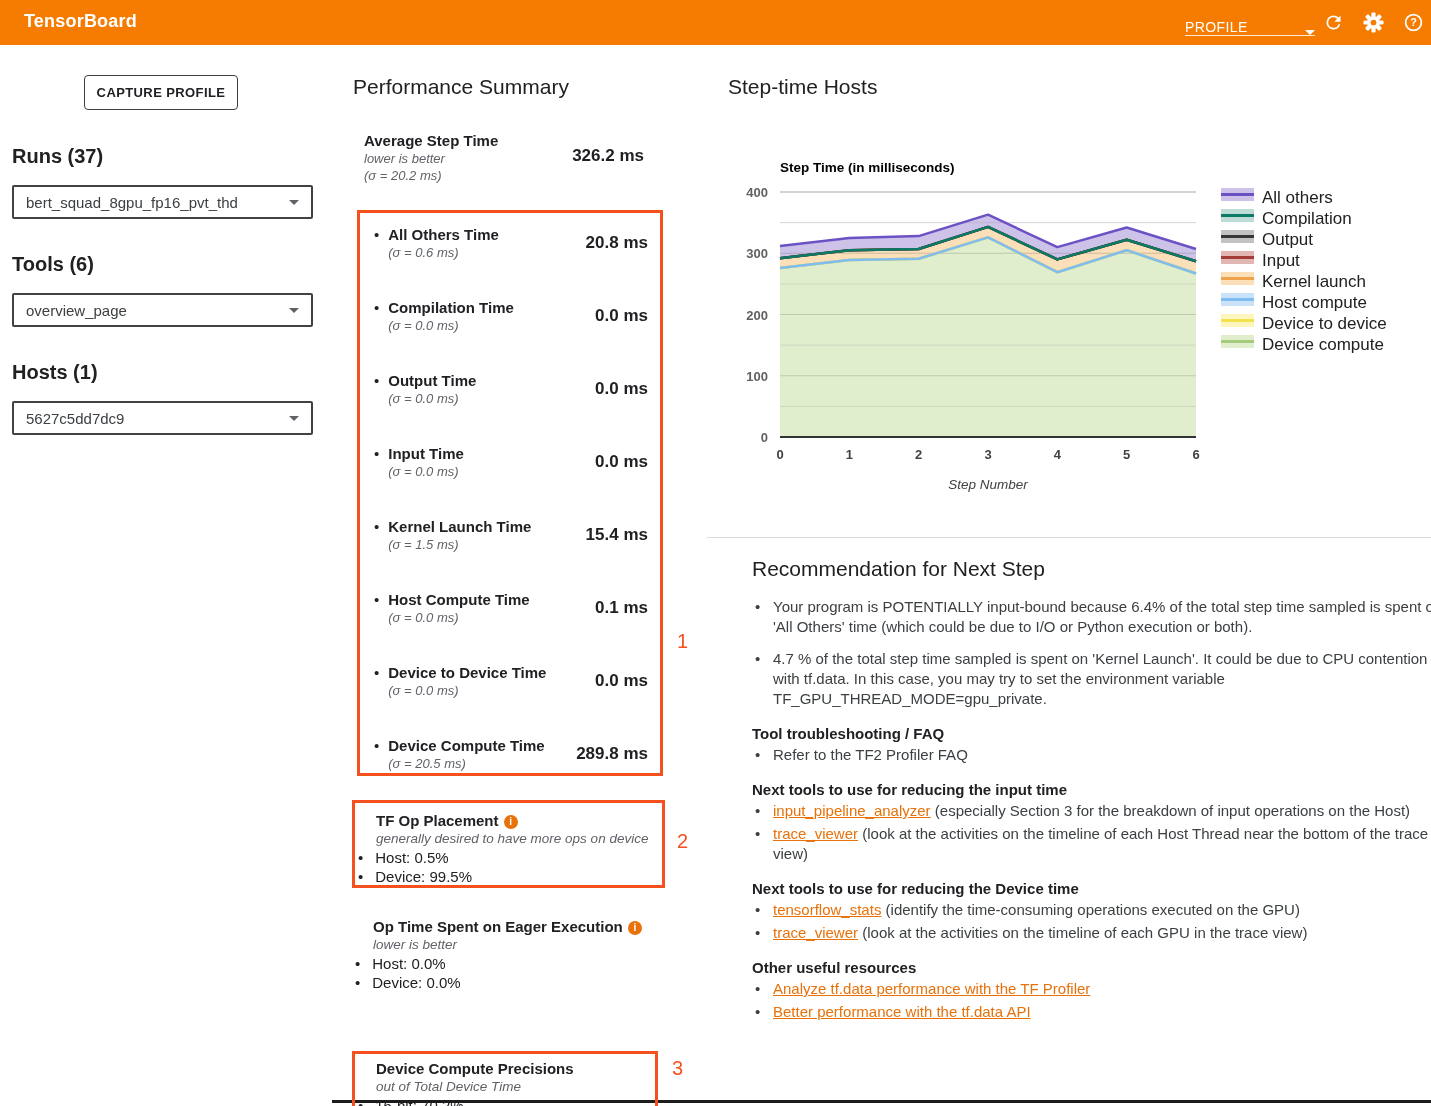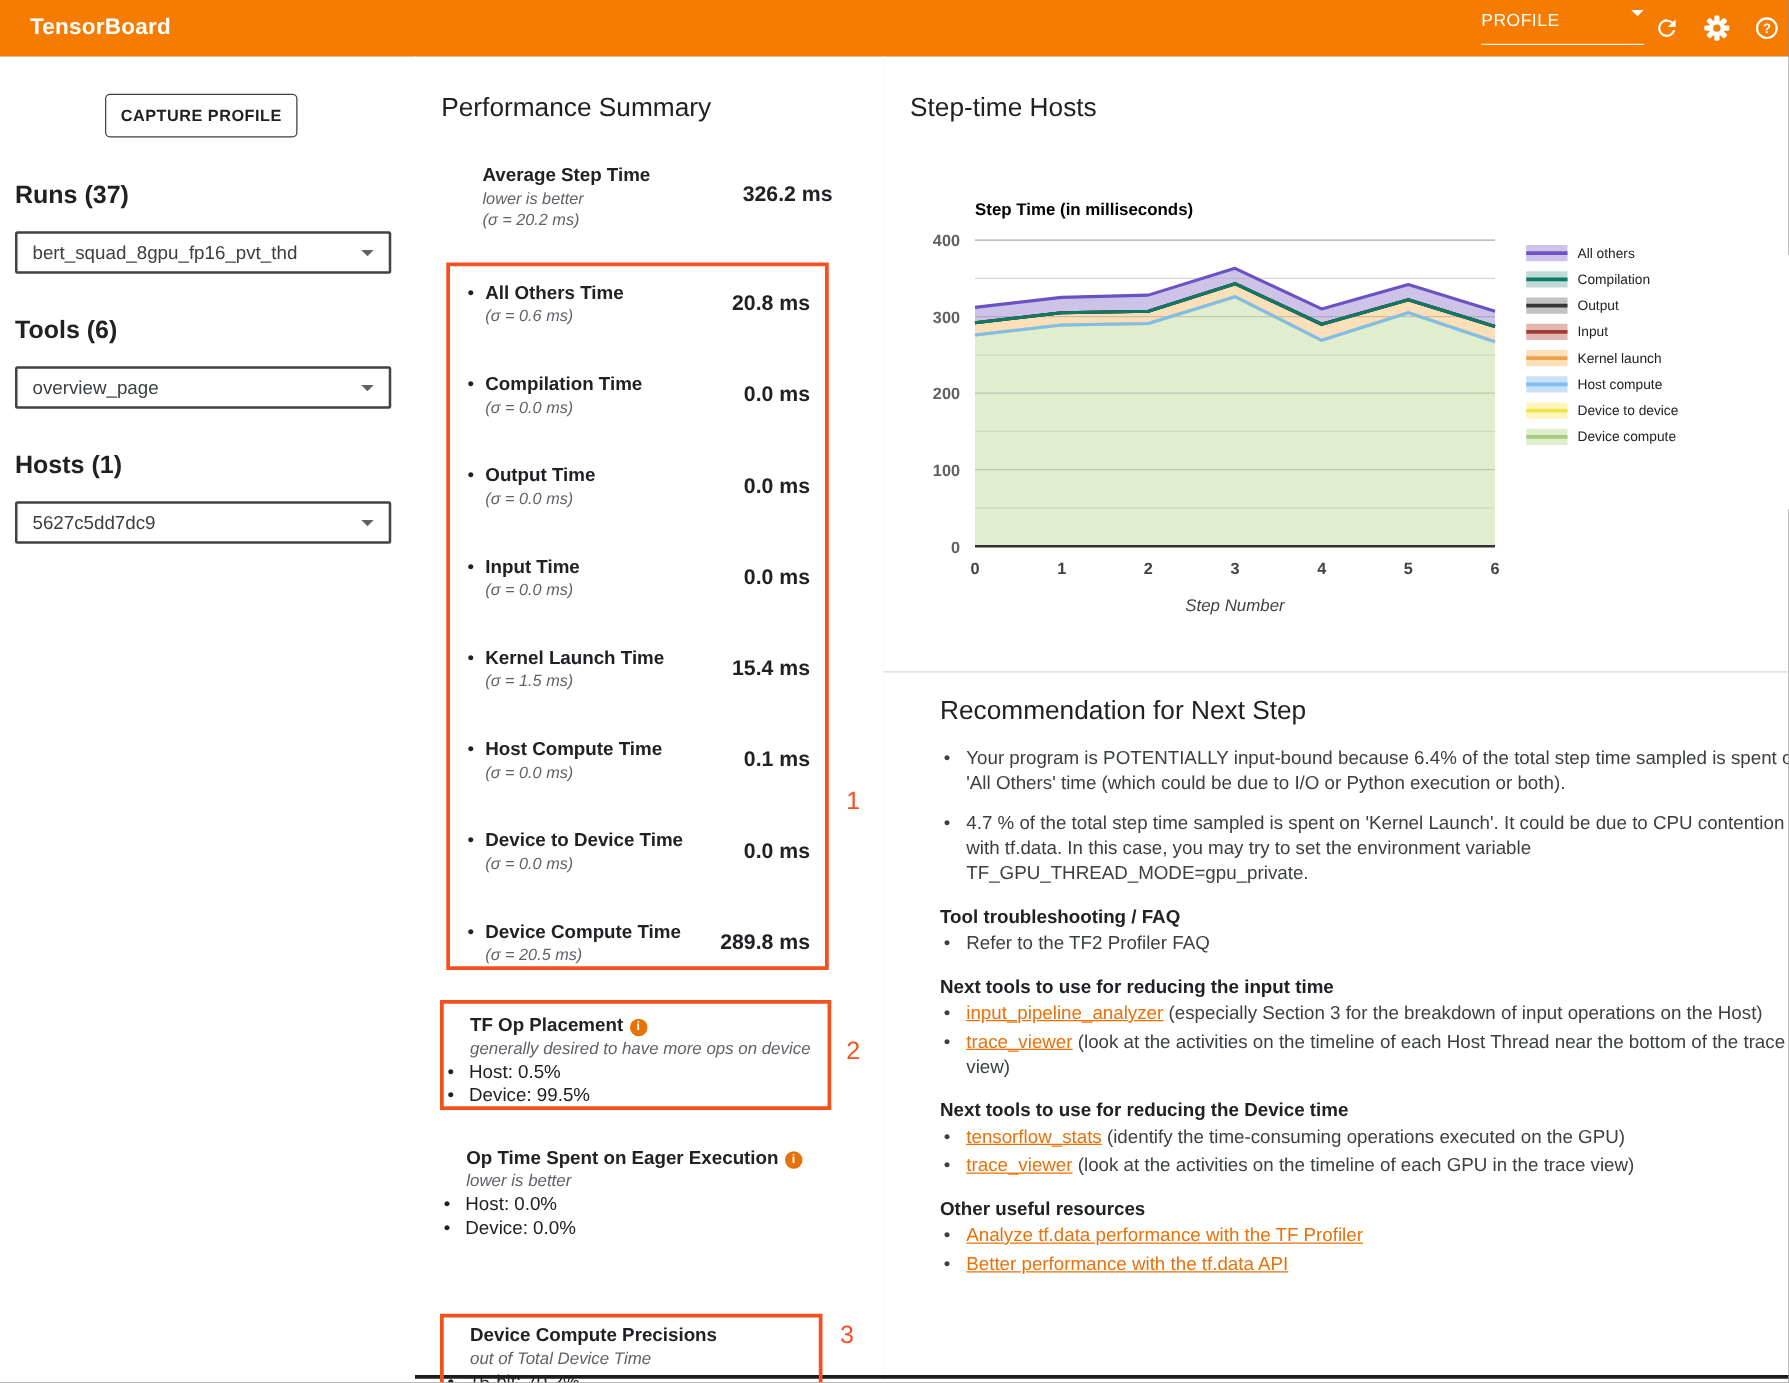--- a/index.html
+++ b/index.html
@@ -3,40 +3,40 @@
 <meta charset="utf-8">
 <style>
   html,body{margin:0;padding:0;background:#fff;}
   .app{position:relative;width:1431px;height:1106px;background:#404040;overflow:hidden;
        font-family:"Liberation Sans",sans-serif;color:#202124;}
 
   
   .header{position:absolute;left:0;top:0;width:100%;height:45px;background:#f57c00;z-index:5;}
   .header-title{position:absolute;left:24px;top:11px;font-size:18px;font-weight:bold;color:#fff;letter-spacing:.2px;}
   .dash-select{position:absolute;left:1185px;top:8px;width:130px;height:27px;cursor:pointer;
-      border-bottom:1px solid rgba(255,255,255,.85);display:flex;align-items:flex-start;justify-content:space-between;}
+      border-bottom:1px solid rgba(255,255,255,.85);display:flex;align-items:flex-end;justify-content:space-between;}
   .dash-select .dash-label{color:#fff;font-size:14px;letter-spacing:.4px;}
   .caret-down{width:0;height:0;border-left:5px solid transparent;border-right:5px solid transparent;border-top:5px solid #fff;}
   .icon-btn{position:absolute;top:10px;width:24px;height:24px;display:flex;align-items:center;justify-content:center;cursor:pointer;background:none;border:none;padding:0;}
 
   
   .sidebar{position:absolute;left:0;top:45px;width:332px;bottom:0;background:#fff;border-right:1px solid #e6e6e6;}
   .capture-btn{position:absolute;left:84px;top:30px;width:154px;height:35px;background:#fff;
       border:1px solid #3c4043;border-radius:4px;font-family:"Liberation Sans",sans-serif;
       font-size:13px;font-weight:bold;color:#202124;letter-spacing:.4px;cursor:pointer;}
   .side-label{position:absolute;left:12px;font-size:20px;font-weight:bold;color:#212121;}
   .side-select{position:absolute;left:12px;width:273px;height:30px;border:2px solid #424242;border-radius:2px;
       background:#fff;display:flex;align-items:center;justify-content:space-between;padding:0 12px;cursor:pointer;}
   .side-select .sel-text{font-size:15px;color:#3c4043;}
   .caret-gray{width:0;height:0;border-left:5px solid transparent;border-right:5px solid transparent;border-top:5px solid #5f6368;}
 
   
   .middle{position:absolute;left:332px;top:45px;width:375px;bottom:0;border-right:1px solid #e6e6e6;background:#fff;}
   .section-title{position:absolute;font-size:21px;color:#212121;font-weight:400;}
-  .avg-row{position:absolute;left:54px;top:86px;width:280px;}
+  .avg-row{position:absolute;left:32px;top:86px;width:280px;}
   .plabel{display:block;font-size:15px;font-weight:bold;color:#202124;line-height:19px;}
   .pnote,.psigma{display:block;font-size:13px;font-style:italic;color:#5f6368;line-height:17px;}
   .avg-value{position:absolute;right:0;top:15px;font-size:17px;font-weight:bold;}
   .ann-box{position:absolute;border:3px solid #f4511e;box-sizing:border-box;background:transparent;z-index:2;}
   #box1{left:25px;top:165px;width:306px;height:566px;}
   #box2{left:20px;top:755px;width:313px;height:88px;}
   #box3{left:20px;top:983px;width:306px;height:72px;}
   .prow{position:absolute;left:14px;right:12px;display:flex;gap:9px;}
   .pbullet{font-size:15px;line-height:19px;color:#202124;}
   .plabels{flex:1;}
@@ -50,21 +50,21 @@
   .pad-box{padding-top:8px;}
   #box3.pad-box{padding-top:5px;margin-top:23px;}
   .info-icon{display:inline-block;width:14px;height:14px;border-radius:50%;background:#e8710a;color:#fff;
       font-size:10px;font-weight:bold;text-align:center;line-height:14px;margin-left:5px;vertical-align:1px;font-style:normal;}
 
   
   .rightp{position:absolute;left:707px;top:45px;width:724px;bottom:0;background:#fff;}
   #chart-svg{position:absolute;left:33px;top:105px;}
   #chart-svg text{font-family:"Liberation Sans",sans-serif;}
   .legend{position:absolute;left:503px;top:143px;}
-  .legend-item{display:flex;align-items:flex-end;height:21px;gap:8px;font-size:11px;color:#212121;padding-left:11px;}
+  .legend-item{display:flex;align-items:flex-start;height:21px;gap:8px;font-size:17px;color:#212121;padding-left:11px;}
   .legend-swatch{position:relative;width:33px;height:13px;display:inline-block;flex:none;}
   .legend-bar{position:absolute;left:0;right:0;top:5px;height:3px;}
   .hdivider{position:absolute;left:0;right:0;top:492px;border-top:1px solid #dadce0;}
   .rec{position:absolute;left:21px;top:512px;width:694px;margin-left:24px;}
   .rec h2{margin:0 0 16px 0;font-size:21px;font-weight:400;color:#212121;}
   .rb{position:relative;padding-left:21px;font-size:15px;line-height:20px;color:#3c4043;margin-bottom:12px;}
   .rb:before{content:"•";position:absolute;left:3px;color:#3c4043;}
   .rb.tight{margin-bottom:3px;}
   .rhead{font-size:15px;font-weight:bold;color:#202124;margin:16px 0 3px 0;}
   .link{color:#e8710a;text-decoration:underline;cursor:pointer;}

